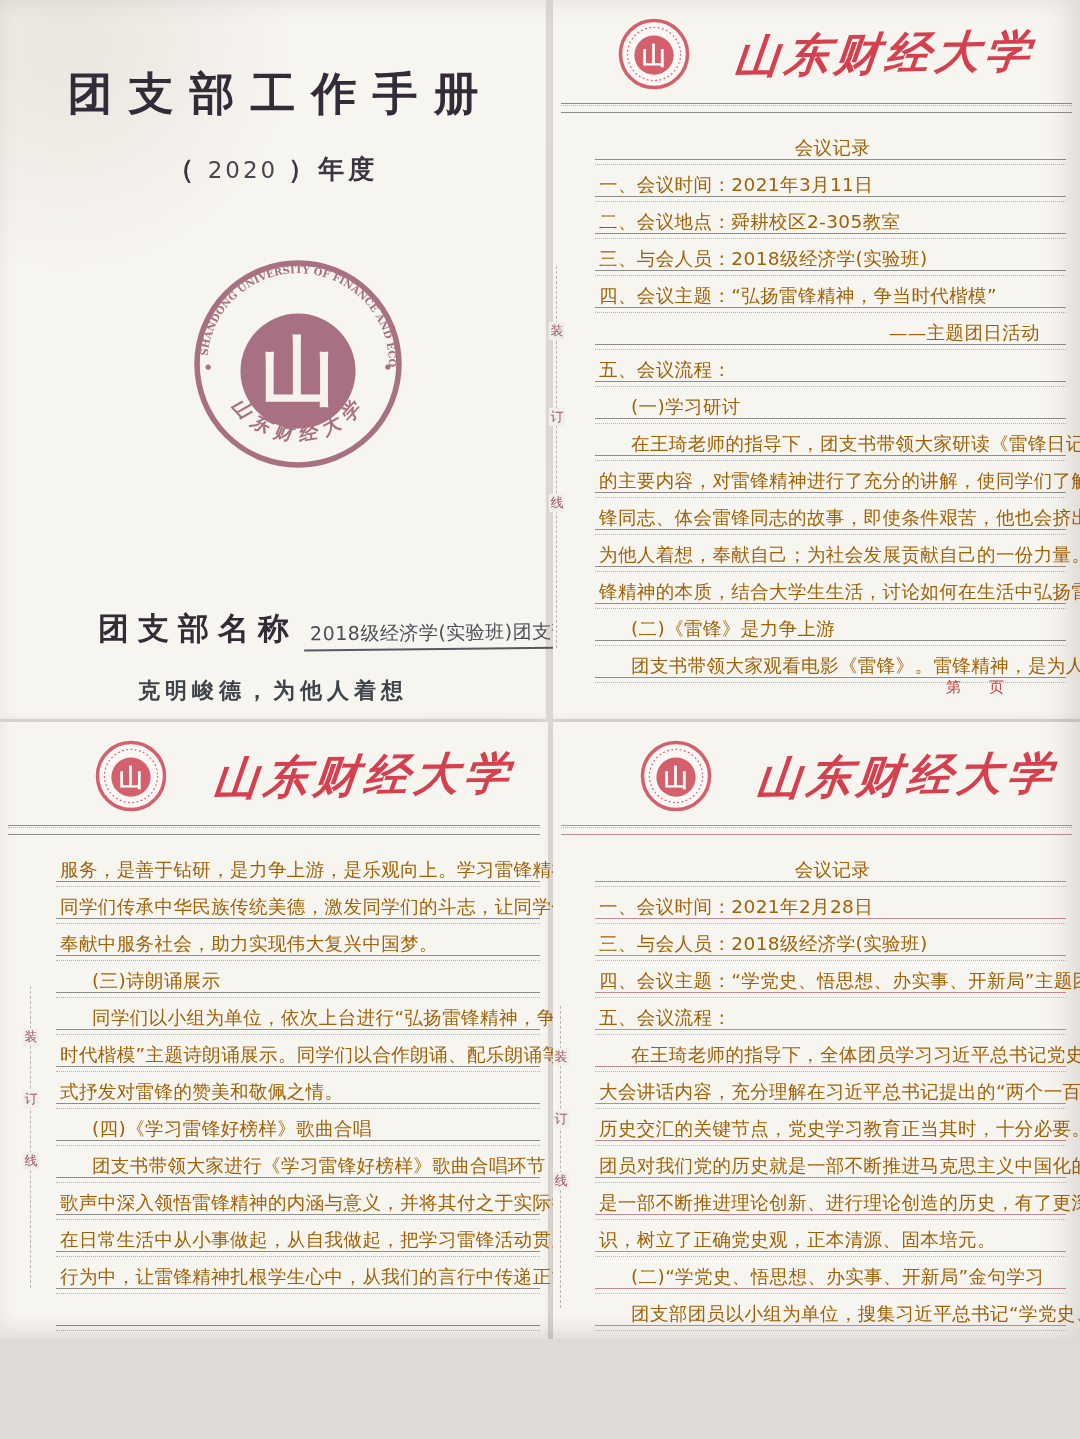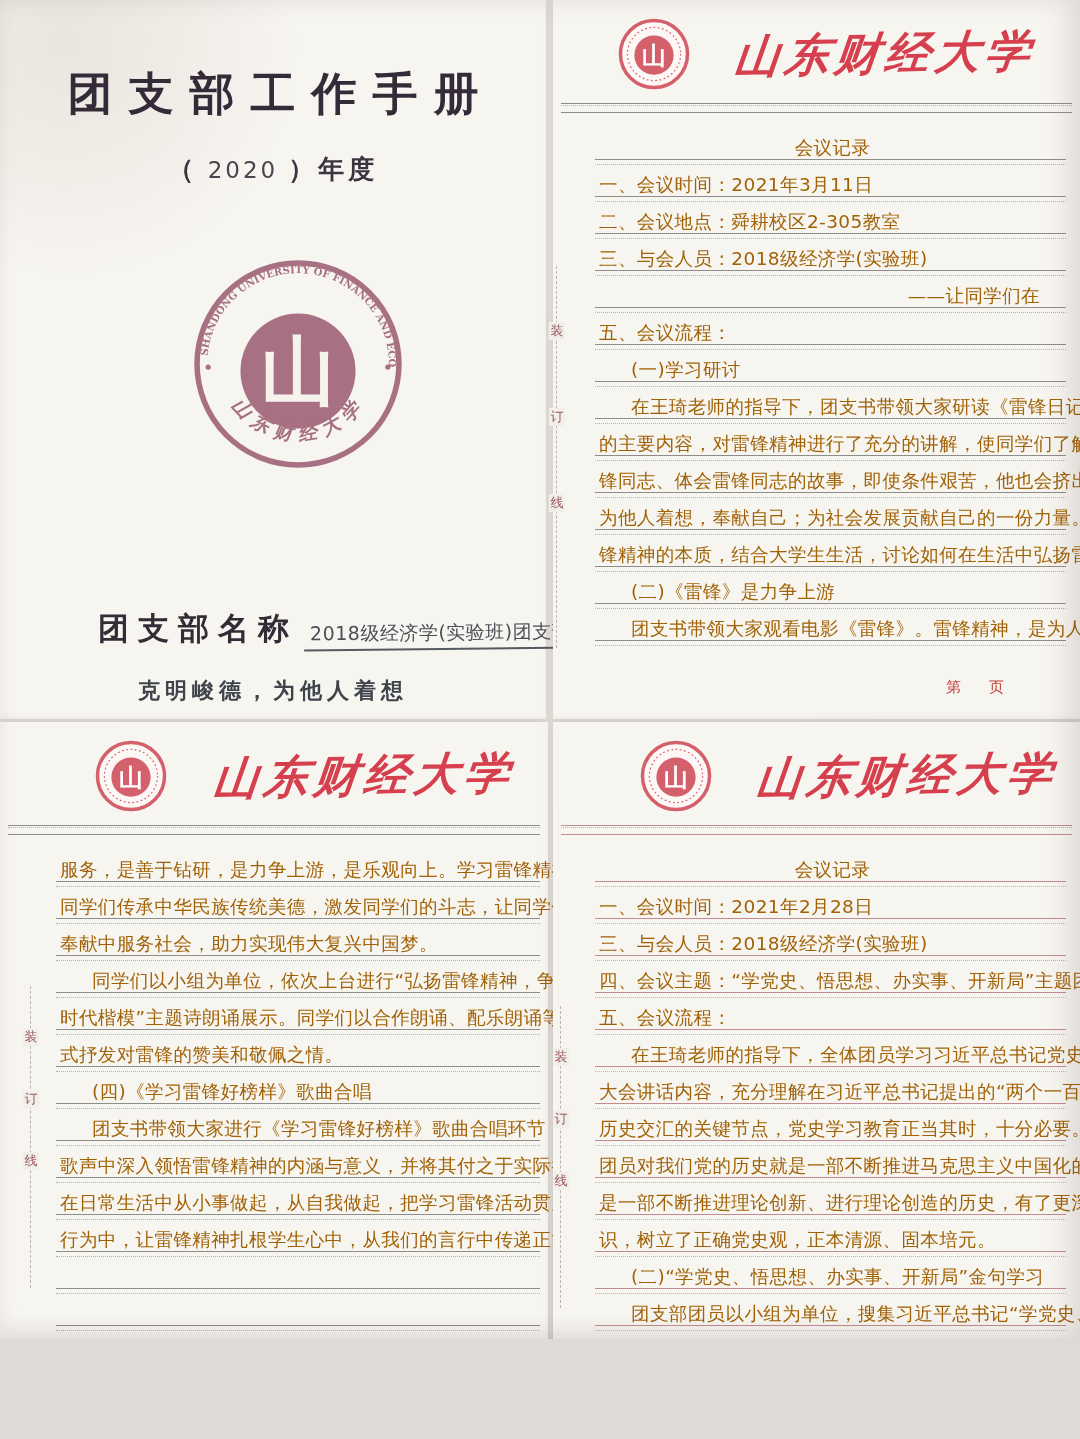--- a/index.html
+++ b/index.html
@@ -124,22 +124,25 @@
         </div>
       <div class="row">
           <span class="hw">一、会议时间：2021年3月11日</span>
         </div>
       <div class="row">
           <span class="hw">二、会议地点：舜耕校区2-305教室</span>
         </div>
       <div class="row">
           <span class="hw">三、与会人员：2018级经济学(实验班)</span>
         </div>
+      <div class="row">
+          <span class="hw">四、会议主题：“弘扬雷锋精神，争当时代楷模”</span>
+        </div>
       <div class="row r">
-          <span class="hw">——让同学们在</span>
+          <span class="hw">——主题团日活动</span>
         </div>
       <div class="row">
           <span class="hw">五、会议流程：</span>
         </div>
       <div class="row i">
           <span class="hw">(一)学习研讨</span>
         </div>
       <div class="row i">
           <span class="hw">在王琦老师的指导下，团支书带领大家研读《雷锋日记》</span>
         </div>
@@ -180,20 +183,23 @@
     <div class="headrule"></div>
     <div class="rows">
       <div class="row">
           <span class="hw">服务，是善于钻研，是力争上游，是乐观向上。学习雷锋精神，引导</span>
         </div>
       <div class="row">
           <span class="hw">同学们传承中华民族传统美德，激发同学们的斗志，让同学们在</span>
         </div>
       <div class="row">
           <span class="hw">奉献中服务社会，助力实现伟大复兴中国梦。</span>
+        </div>
+      <div class="row i">
+          <span class="hw">(三)诗朗诵展示</span>
         </div>
       <div class="row i">
           <span class="hw">同学们以小组为单位，依次上台进行“弘扬雷锋精神，争当</span>
         </div>
       <div class="row">
           <span class="hw">时代楷模”主题诗朗诵展示。同学们以合作朗诵、配乐朗诵等形</span>
         </div>
       <div class="row">
           <span class="hw">式抒发对雷锋的赞美和敬佩之情。</span>
         </div>

